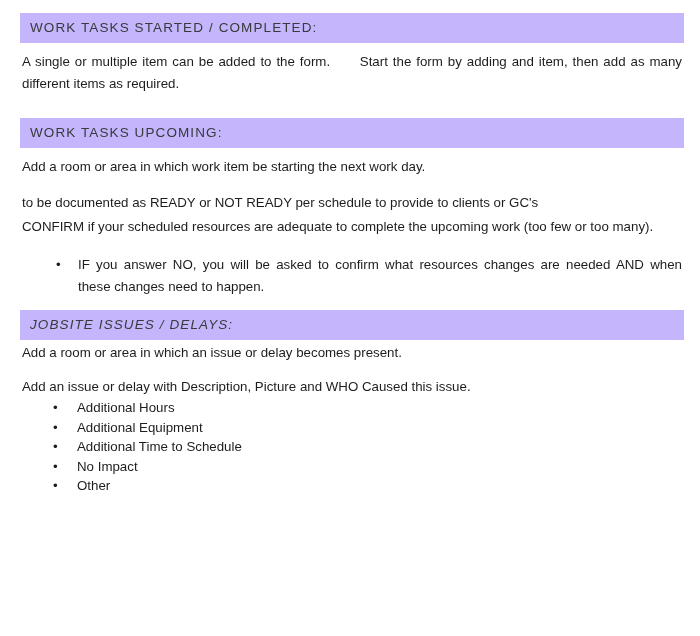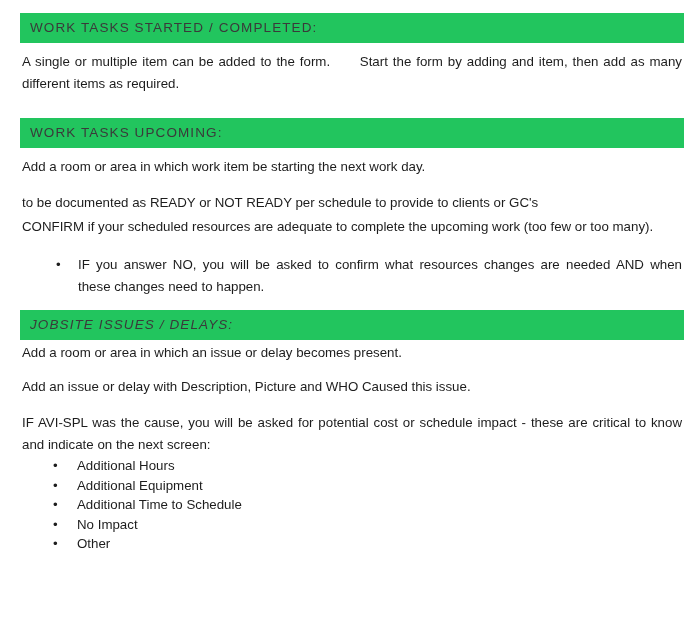--- a/index.html
+++ b/index.html
@@ -13,21 +13,21 @@
     overflow: hidden;
     font-family: "Liberation Sans", "DejaVu Sans", sans-serif;
     color: #1d1d1d;
   }
   .doc {
     margin-left: 20px;
     width: 664px;
     font-size: 13.3px;
   }
   .hdr {
-    background: #22c55e;
+    background: #c4b5fd;
     height: 30px;
     line-height: 30px;
     padding-left: 10px;
     font-size: 13.5px;
     letter-spacing: 1.1px;
     color: #3a3a3a;
     white-space: nowrap;
   }
   .hdr1 { margin-top: 13px; }
   .hdr2 { margin-top: 23px; }
@@ -109,24 +109,20 @@
   <div class="hdr hdr3">JOBSITE ISSUES / DELAYS:</div>
 
   <div class="p mt10">
     <div class="line">Add a room or area in which an issue or delay becomes present.</div>
   </div>
 
   <div class="p mt12">
     <div class="line">Add an issue or delay with Description, Picture and WHO Caused this issue.</div>
   </div>
 
-  <div class="p mt14">
-    <div class="line just">IF AVI-SPL was the cause, you will be asked for potential cost or schedule impact - these are critical to know</div>
-    <div class="line">and indicate on the next screen:</div>
-  </div>
 
   <div>
     <div class="li">
       <span class="dot">•</span>
       <span>Additional Hours</span>
     </div>
     <div class="li">
       <span class="dot">•</span>
       <span>Additional Equipment</span>
     </div>

